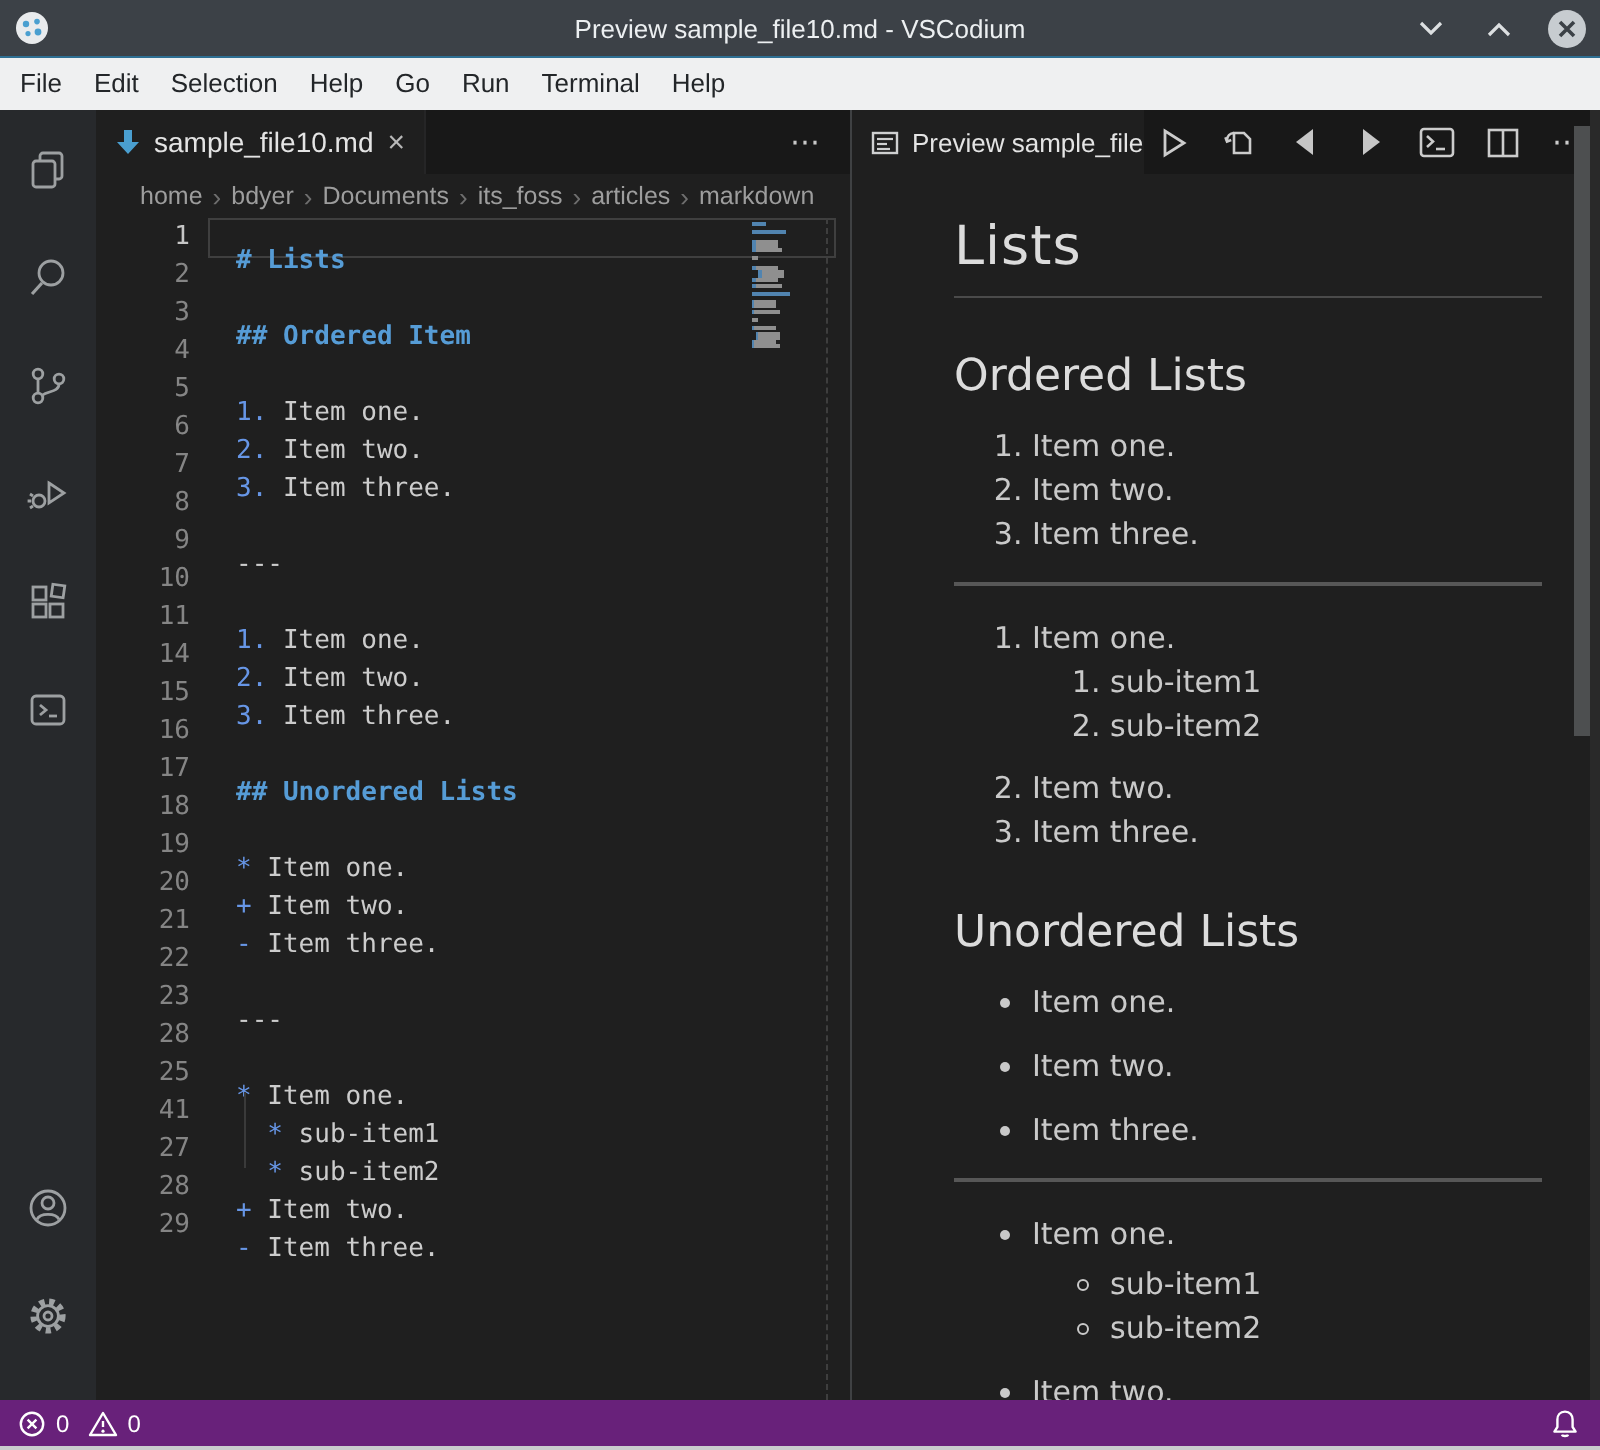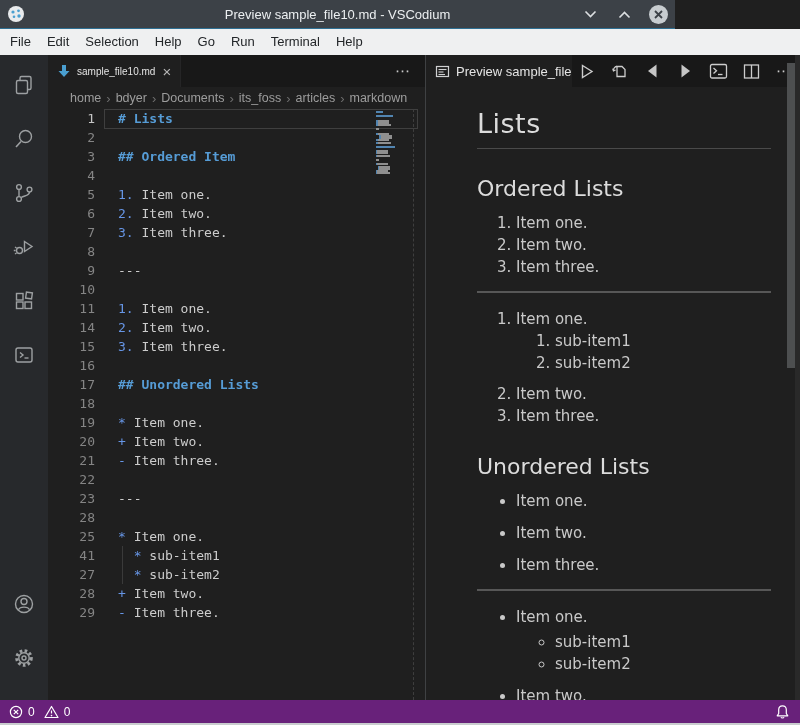--- a/index.html
+++ b/index.html
@@ -1,21 +1,21 @@
 <!DOCTYPE html>
 <html><head>
 <meta charset="utf-8">
 <style>
   html,body{margin:0;padding:0;}
   body{width:800px;height:725px;position:relative;overflow:hidden;background:#1f1f1f;
        font-family:"Liberation Sans",sans-serif;-webkit-font-smoothing:antialiased;}
   svg{display:block;}
 
   
-  .titlebar{position:absolute;left:0;top:0;width:675px;height:28px;background:#3c4147;
+  .titlebar{position:absolute;left:0;top:0;width:800px;height:28px;background:#3c4147;
             border-bottom:1px solid #2e6f93;display:flex;align-items:center;}
   .tb-logo{width:18px;height:18px;margin-left:7px;}
   .tb-title{position:absolute;left:0;right:0;text-align:center;color:#eceff1;font-size:13px;}
   .tb-controls{position:absolute;right:6px;top:0;height:28px;display:flex;align-items:center;gap:12px;}
   .tb-btn{width:22px;height:22px;display:flex;align-items:center;justify-content:center;cursor:default;}
 
   
   .menubar{position:absolute;left:0;top:29px;width:800px;height:26px;background:#eff0f1;
            display:flex;align-items:center;padding-left:2px;box-sizing:border-box;}
   .menu-item{color:#232629;font-size:13px;padding:0 8px;line-height:26px;}
@@ -24,34 +24,34 @@
   .activitybar{position:absolute;left:0;top:55px;width:48px;height:645px;background:#27292c;}
   .ab-icon{width:48px;height:48px;display:flex;align-items:center;justify-content:center;margin-top:6px;}
   .ab-bottom{position:absolute;bottom:18px;left:0;width:48px;}
   .ab-stroke{stroke:#9da0a2;stroke-width:1.4;fill:none;}
 
   
   .editor-group{position:absolute;left:48px;top:55px;width:377px;height:645px;background:#1f1f1f;}
   .tabstrip{position:absolute;left:0;top:0;right:0;height:32px;background:#181818;display:flex;}
   .tab{height:32px;display:flex;align-items:center;background:#1f1f1f;padding:0 9px;box-sizing:border-box;
        border-right:1px solid #252526;}
-  .tab-label{color:#e4e4e4;font-size:10px;margin:0 7px 0 6px;white-space:nowrap;overflow:hidden;}
+  .tab-label{color:#e4e4e4;font-size:14px;margin:0 7px 0 6px;white-space:nowrap;overflow:hidden;}
   .tab-close{color:#b8b8b8;font-size:15px;line-height:15px;}
   .strip-more{margin-left:auto;color:#c8c8c8;font-size:15px;letter-spacing:1px;align-self:center;padding-right:14px;}
   .breadcrumbs{position:absolute;left:0;top:32px;right:2px;height:22px;display:flex;align-items:center;
                padding-left:22px;overflow:hidden;white-space:nowrap;}
   .crumb{color:#9d9d9d;font-size:12.5px;}
   .crumb-sep{color:#6e6e6e;font-size:13px;padding:0 5px;}
   .editor{position:absolute;left:0;top:54px;right:0;bottom:0;overflow:hidden;
           font-family:"DejaVu Sans Mono",monospace;font-size:13px;}
   .cur-line{position:absolute;left:56px;top:0;width:312px;height:18px;border:1px solid #3f3f3f;}
   .line{position:relative;height:19px;line-height:19px;white-space:pre;}
   .ln{position:absolute;left:0;width:47px;text-align:right;color:#858585;}
   .ln.active{color:#c6c6c6;}
-  .code{position:absolute;left:70px;top:0;}
+  .code{position:absolute;left:70px;top:12px;}
   .tok-h{color:#569cd6;font-weight:bold;}
   .tok-p{color:#6796e6;}
   .tok-t{color:#cccccc;}
   .guide{position:absolute;top:0;height:19px;width:1px;background:#3a3a3a;}
   .minimap{position:absolute;left:328px;top:2px;width:34px;height:120px;}
   .mrow{position:absolute;left:0;height:2px;white-space:nowrap;font-size:0;}
   .mseg{display:inline-block;height:2px;}
   .ovruler{position:absolute;left:365px;top:0;bottom:0;width:0;border-left:1px dashed #3e3e3e;}
 
   

